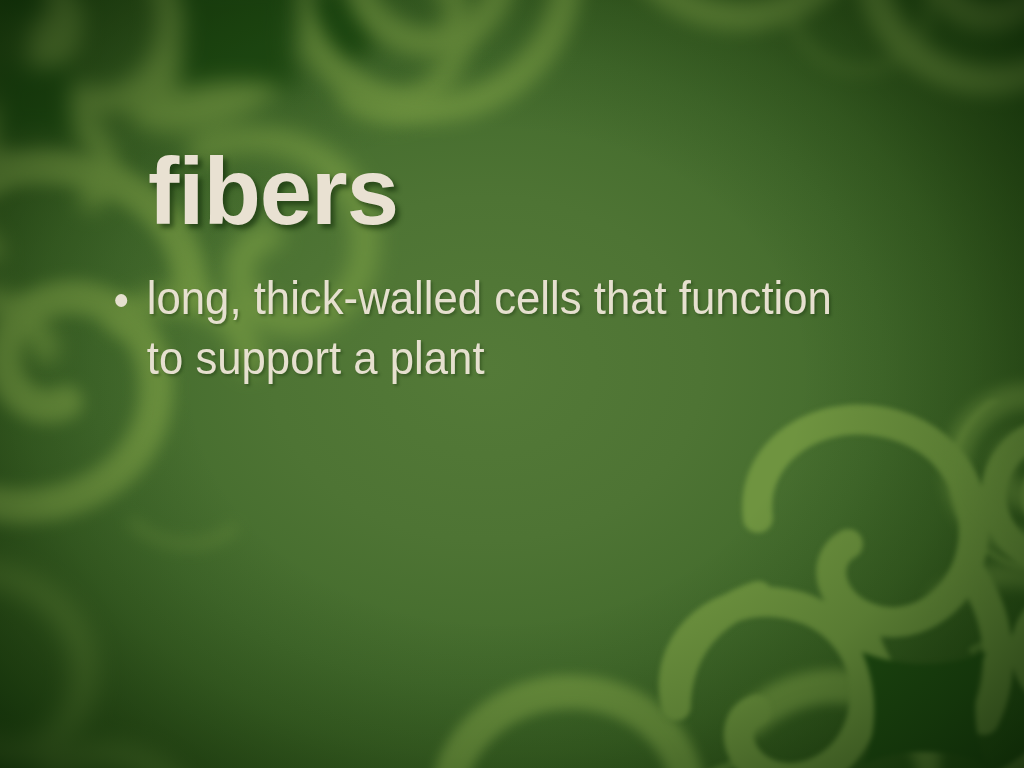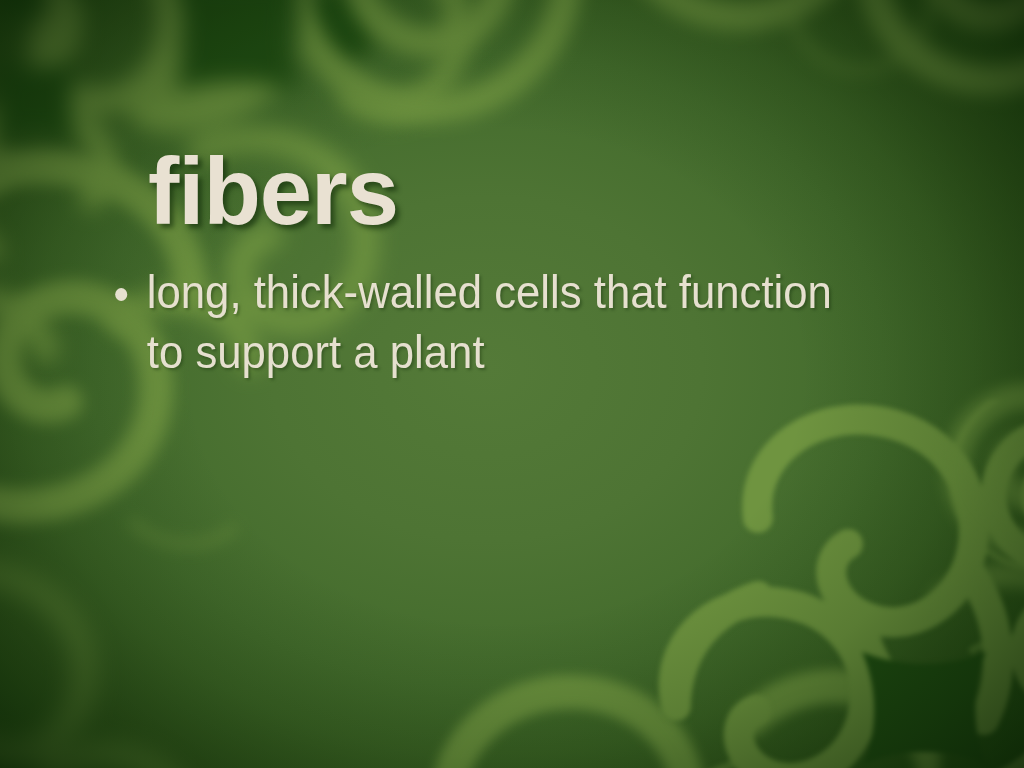--- a/index.html
+++ b/index.html
@@ -148,21 +148,21 @@
     line-height: 1.0;
     color: #e9e1d2;
     letter-spacing: -1px;
     text-shadow: 4px 4px 5px rgba(18, 45, 10, 0.62);
     white-space: nowrap;
   }
 
   #body-list {
     position: absolute;
     left: 104px;
-    top: 262px;
+    top: 268px;
     width: 790px;
     list-style: none;
     margin: 0;
     padding: 0;
   }
 
   #body-list li {
     position: relative;
     padding-left: 46px;
     font-size: 47px;

